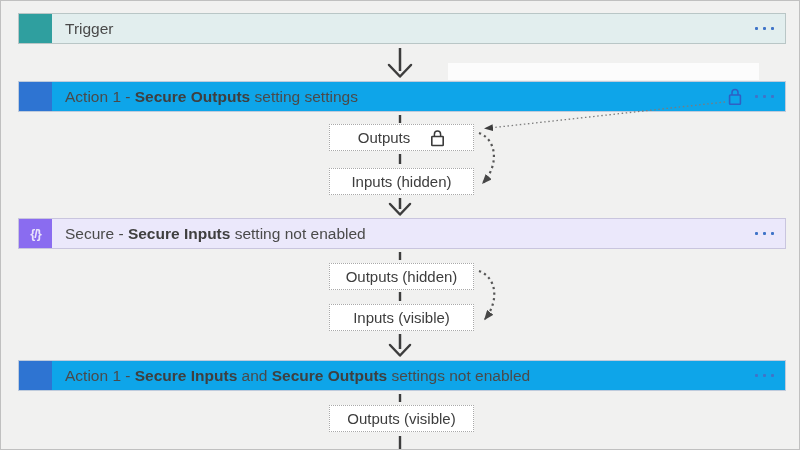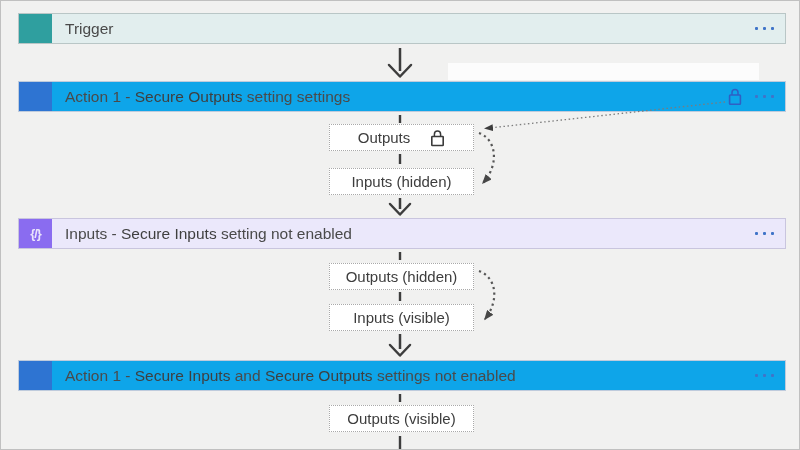--- a/index.html
+++ b/index.html
@@ -21,21 +21,21 @@
   .bar-icon{
     flex:0 0 33px;width:33px;height:100%;
     display:flex;align-items:center;justify-content:center;
   }
   .ic-teal  {background:#2f9f9f;}
   .ic-blue  {background:#2e74d2;}
   .ic-purple{background:#8a6cf0;}
   .glyph{color:#e9e3fb;font-size:13px;font-weight:700;letter-spacing:-1px;}
   .bar-label{margin-left:13px;font-size:15.5px;color:#4a4a4a;display:flex;align-items:baseline;}
   .bar-label span{white-space:pre;}
-  .seg-b{font-weight:400;color:#3f3f3f;}
+  .seg-b{font-weight:700;color:#3f3f3f;}
   .seg-i{}
   .bar-right{margin-left:auto;display:flex;align-items:center;gap:13px;padding-right:11px;}
   .more{display:flex;gap:5px;cursor:pointer;}
   .more i{display:block;width:3px;height:3px;border-radius:1px;background:#3f74c8;}
   .hlock{display:flex;}
   
   .iobox{
     position:absolute;left:328px;width:145px;height:27px;box-sizing:border-box;
     background:#ffffff;border:1px dotted #a9a9a9;
     display:flex;align-items:center;justify-content:center;gap:20px;
@@ -84,21 +84,21 @@
           <i></i>
         </div>
     </div>
   </div>
 
   <div class="bar purple" style="top:217px">
     <div class="bar-icon ic-purple">
       <span class="glyph">{/}</span>
     </div>
     <div class="bar-label">
-      <span>Inputs - </span>
+      <span>Secure - </span>
         <span class="seg-b">Secure Inputs</span>
         <span> setting </span>
         <span class="seg-i">not enabled</span>
     </div>
     <div class="bar-right">
       <div class="more">
           <i></i>
           <i></i>
           <i></i>
         </div>

